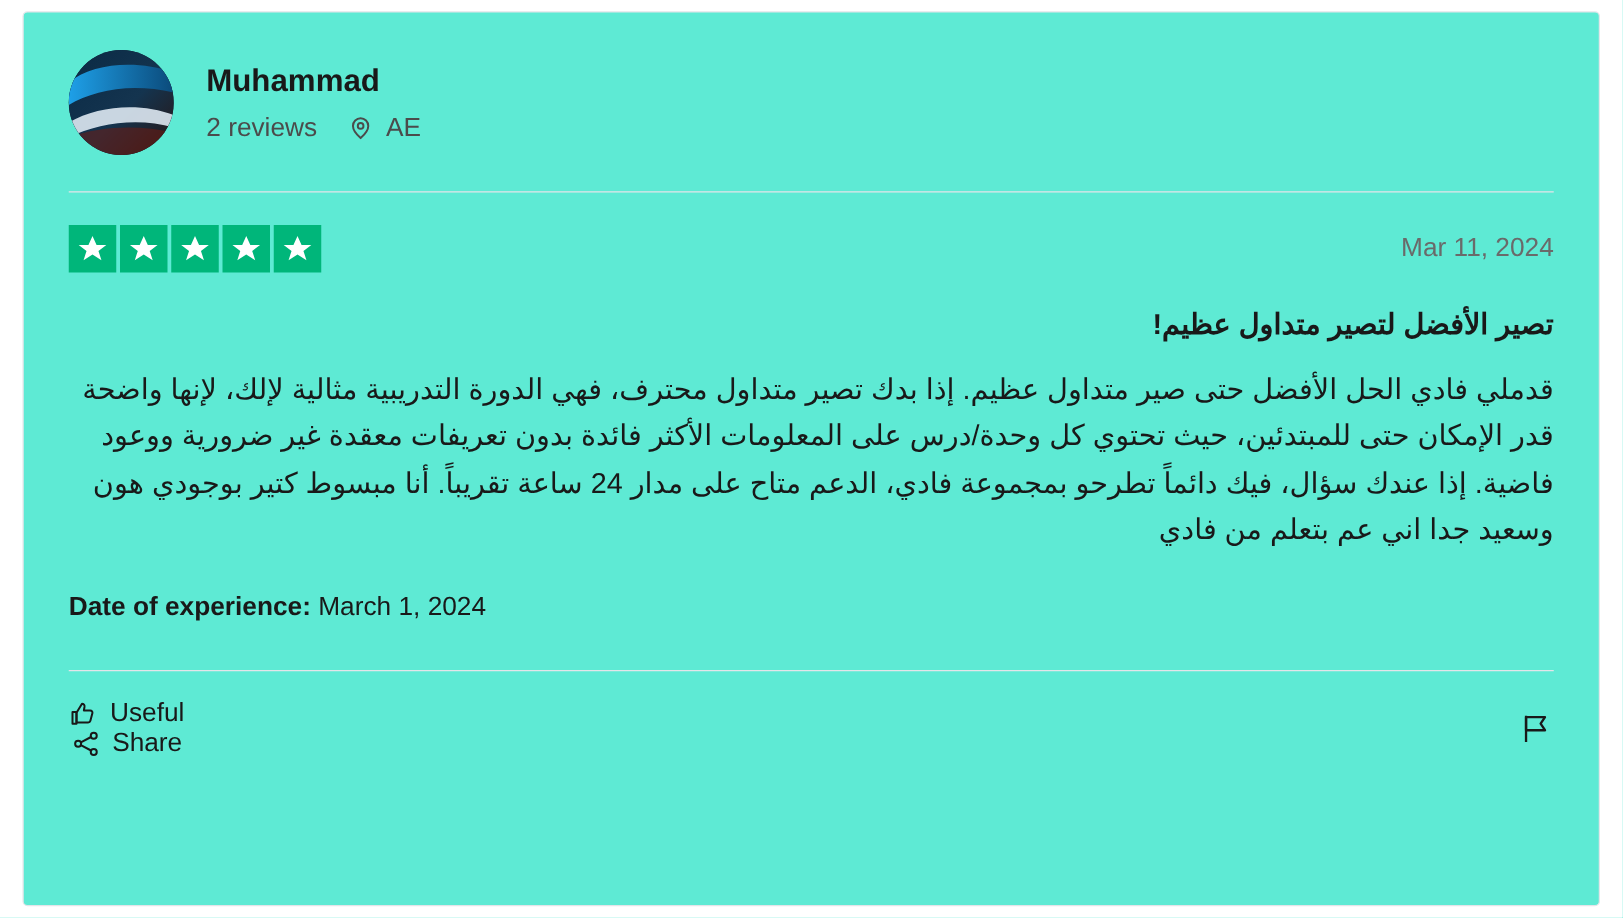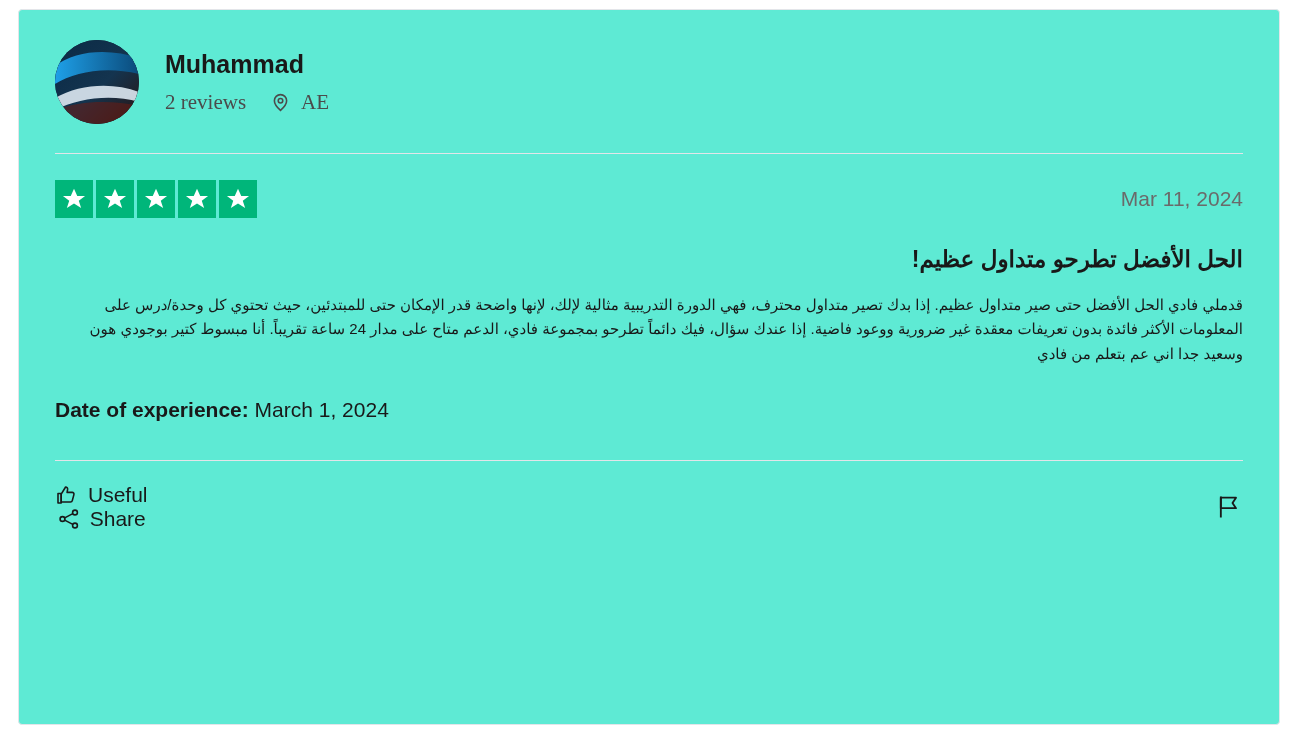--- a/index.html
+++ b/index.html
@@ -51,21 +51,20 @@
     font-weight: bold;
     color: #191919;
     line-height: 1.2;
   }
   .reviewer-sub {
     margin-top: 11px;
     display: flex;
     align-items: center;
     font-size: 21px;
     color: #4b4b4b;
-    font-family: Liberation Serif, serif;
   }
   .reviewer-sub .reviews-count { color: #4b4b4b; }
   .loc-wrap {
     display: flex;
     align-items: center;
     margin-left: 24px;
   }
   .pin-icon {
     width: 21px;
     height: 21px;
@@ -111,21 +110,21 @@
     margin: 28px 36px 0 36px;
     font-size: 23px;
     font-weight: bold;
     color: #191919;
     direction: rtl;
     text-align: right;
     unicode-bidi: plaintext;
   }
   .review-text {
     margin: 20px 36px 0 36px;
-    font-size: 15px;
+    font-size: 23px;
     line-height: 1.62;
     color: #191919;
     direction: rtl;
     text-align: right;
     unicode-bidi: plaintext;
   }
   .experience {
     margin: 32px 36px 0 36px;
     font-size: 21px;
     color: #191919;
@@ -231,21 +230,21 @@
       </span>
       <span class="star">
         <svg width="26" height="26" viewBox="0 0 24 24">
             <polygon fill="#ffffff" points="12,2.6 15,9.3 22.2,9.3 16.4,13.6 18.6,20.4 12,16.2 5.4,20.4 7.6,13.6 1.8,9.3 9,9.3"></polygon>
           </svg>
       </span>
     </div>
     <div class="review-date">Mar 11, 2024</div>
   </div>
 
-  <div class="review-title">الحل الأفضل تطرحو متداول عظيم!</div>
+  <div class="review-title">تصير الأفضل لتصير متداول عظيم!</div>
   <div class="review-text">قدملي فادي الحل الأفضل حتى صير متداول عظيم. إذا بدك تصير متداول محترف، فهي الدورة التدريبية مثالية لإلك، لإنها واضحة قدر الإمكان حتى للمبتدئين، حيث تحتوي كل وحدة/درس على المعلومات الأكثر فائدة بدون تعريفات معقدة غير ضرورية ووعود فاضية. إذا عندك سؤال، فيك دائماً تطرحو بمجموعة فادي، الدعم متاح على مدار 24 ساعة تقريباً. أنا مبسوط كتير بوجودي هون وسعيد جدا اني عم بتعلم من فادي</div>
 
   <div class="experience">
     <span class="label">Date of experience:</span>
     <span>March 1, 2024</span>
   </div>
 
   <div class="footer-divider"></div>
 
   <div class="footer">

